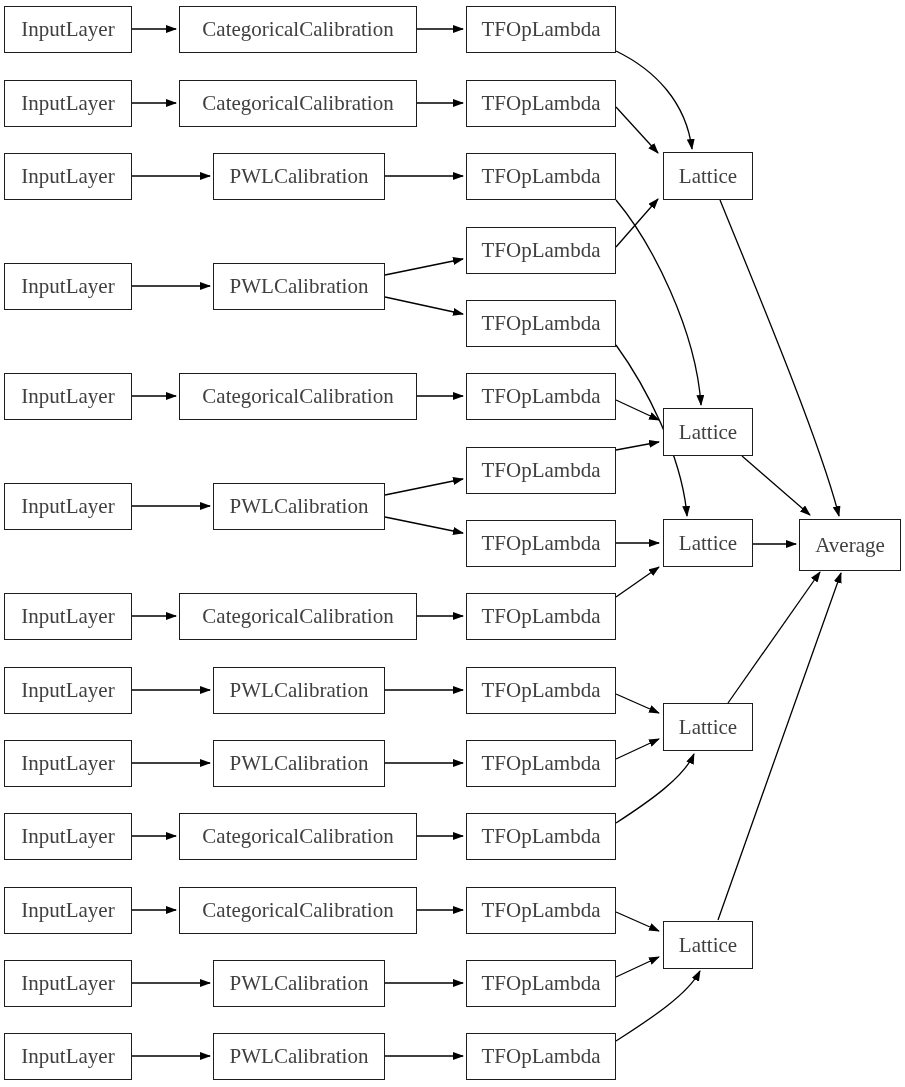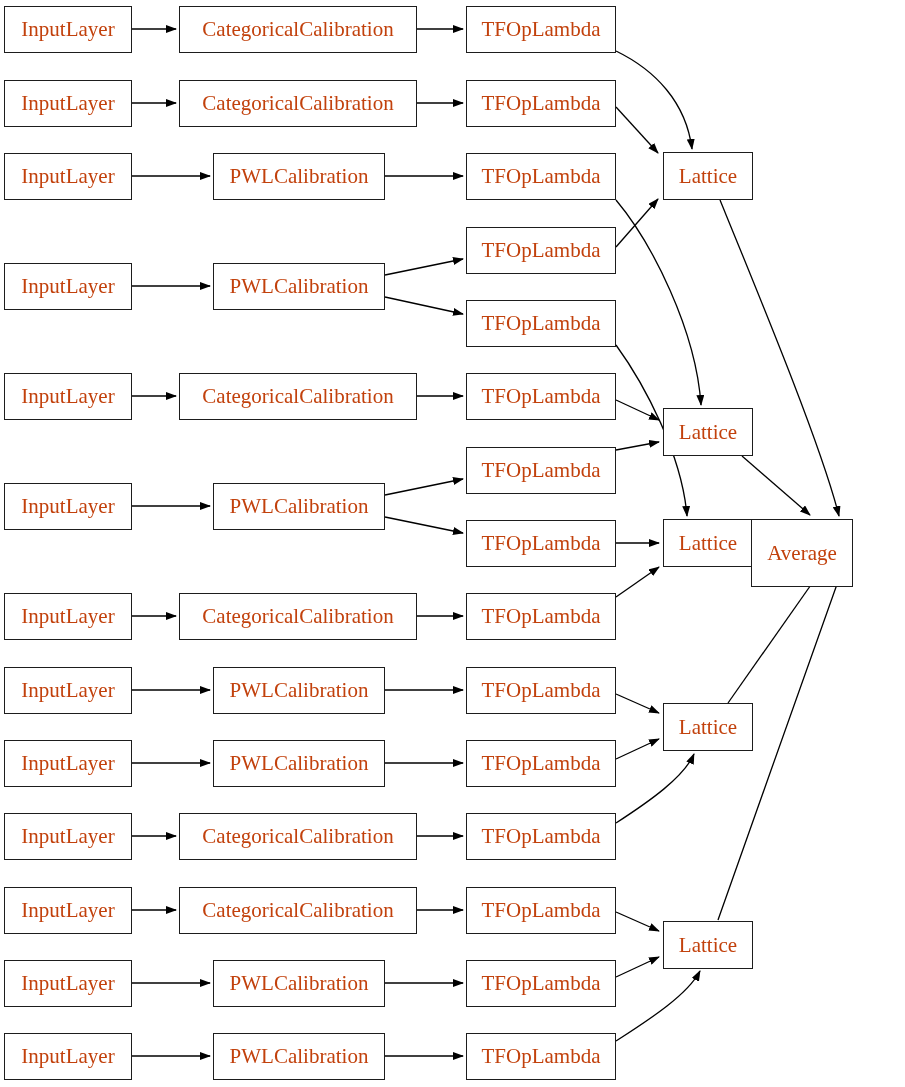--- a/index.html
+++ b/index.html
@@ -1,21 +1,21 @@
 <!DOCTYPE html>
 <html><head>
 <meta charset="utf-8">
 <style>
   html,body{margin:0;padding:0;background:#ffffff;}
   #canvas{position:relative;width:905px;height:1087px;background:#ffffff;overflow:hidden;
           font-family:"Liberation Serif","DejaVu Serif",serif;}
   #edges{position:absolute;left:0;top:0;width:905px;height:1087px;z-index:1;}
   .node{position:absolute;z-index:2;background:#ffffff;border:1.5px solid #1d1d1d;
         box-sizing:border-box;display:flex;align-items:center;justify-content:center;
-        font-size:21px;color:#c2410c;white-space:nowrap;line-height:1;}
+        font-size:21px;color:#404040;white-space:nowrap;line-height:1;}
   .edge{stroke:#000;stroke-width:1.3;fill:none;}
 </style>
 </head>
 <body>
 
 <div id="canvas">
   <svg id="edges" width="905" height="1087" viewBox="0 0 905 1087" xmlns="http://www.w3.org/2000/svg">
     <defs>
       <marker id="arrow" markerWidth="11" markerHeight="8" refX="10" refY="4" orient="auto" markerUnits="userSpaceOnUse">
         <path d="M0,0 L11,4 L0,8 Z" fill="#000"></path>
@@ -112,15 +112,15 @@
       <div class="node" style="left: 466px; top: 740px; width: 150px; height: 47px;">TFOpLambda</div>
       <div class="node" style="left: 466px; top: 813px; width: 150px; height: 47px;">TFOpLambda</div>
       <div class="node" style="left: 466px; top: 887px; width: 150px; height: 47px;">TFOpLambda</div>
       <div class="node" style="left: 466px; top: 960px; width: 150px; height: 47px;">TFOpLambda</div>
       <div class="node" style="left: 466px; top: 1033px; width: 150px; height: 47px;">TFOpLambda</div>
       <div class="node" style="left: 663px; top: 152px; width: 90px; height: 48px;">Lattice</div>
       <div class="node" style="left: 663px; top: 408px; width: 90px; height: 48px;">Lattice</div>
       <div class="node" style="left: 663px; top: 519px; width: 90px; height: 48px;">Lattice</div>
       <div class="node" style="left: 663px; top: 703px; width: 90px; height: 48px;">Lattice</div>
       <div class="node" style="left: 663px; top: 921px; width: 90px; height: 48px;">Lattice</div>
-      <div class="node" style="left: 751px; top: 519px; width: 102px; height: 68px;">Average</div>
+      <div class="node" style="left: 799px; top: 519px; width: 102px; height: 52px;">Average</div>
     </div>
 </div>
 
 </body></html>

